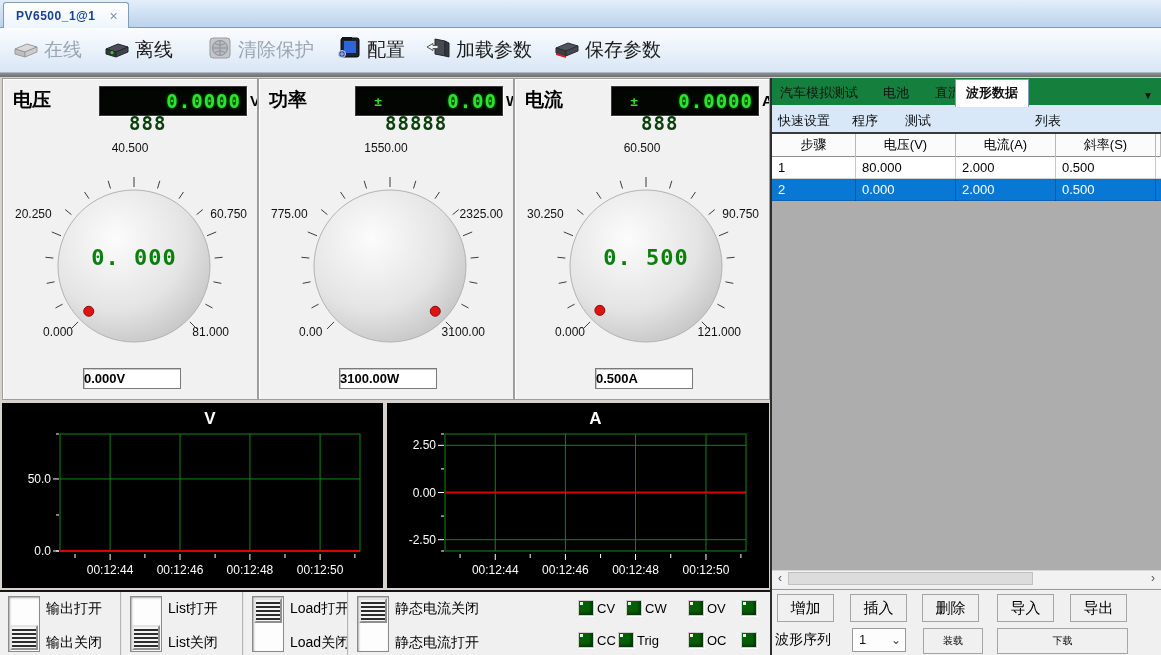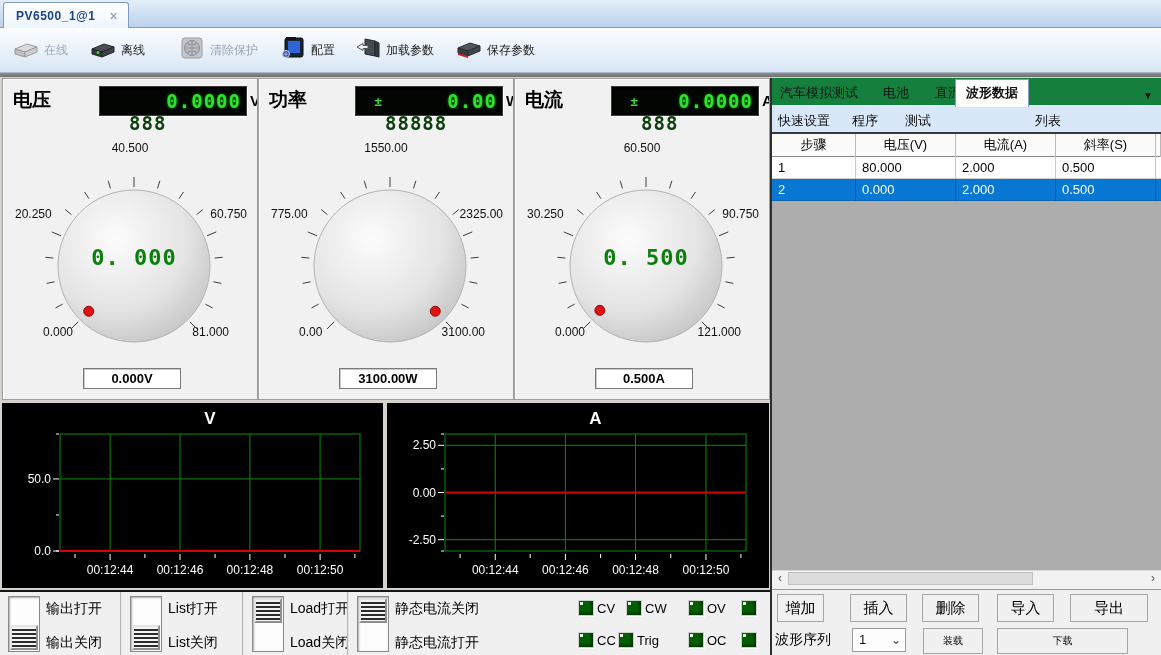--- a/index.html
+++ b/index.html
@@ -17,21 +17,21 @@
   .doc-tab-title { font-weight:bold; font-size:12px; color:#17418e; letter-spacing:0.5px; }
   .doc-tab-close { font-size:14px; color:#7d93ad; cursor:pointer; line-height:1; }
 
   
   .toolbar { position:absolute; left:0; top:28px; width:1161px; height:45px;
              background:linear-gradient(#fbfdff,#d8e6f5); border-bottom:1px solid #a8b8c8;
              display:flex; align-items:center; padding-left:8px; }
   .toolbar-edge { position:absolute; left:0; top:73px; width:1161px; height:4px;
                   background:linear-gradient(#8e8e8e,#6f6f6f); }
   .tbtn { display:flex; align-items:center; gap:5px; padding:3px 5px; cursor:pointer; }
-  .tbtn .tlabel { font-size:12px; color:#1c1c1c; }
+  .tbtn .tlabel { font-size:19px; color:#1c1c1c; }
   .tbtn.disabled .tlabel { color:#9aa6b2; }
   .m12{margin-right:12px}.m24{margin-right:24px}.m10{margin-right:10px}
 
   
   .gauges { position:absolute; left:2px; top:78px; width:768px; height:322px; }
   .gauge { position:absolute; top:0; width:256px; height:322px; background:#f1f1f1;
            border:1px solid #9e9e9e; box-shadow:inset 1px 1px 0 #ffffff; overflow:hidden; }
   .gauge > * { position:absolute; }
   .g-title { left:10px; top:8px; font-size:19px; font-weight:bold; color:#000; }
   .g-display { left:96px; top:7px; width:148px; height:30px; background:#020502;
@@ -47,21 +47,21 @@
   .sc-left { left:12px; top:128px; }
   .sc-right { right:10px; top:128px; }
   .sc-min { left:40px; top:246px; }
   .sc-max { right:28px; top:246px; }
   .knob { left:31px; top:84px; width:200px; height:200px; cursor:pointer; }
   .g-value { left:31px; top:166px; width:200px; text-align:center; z-index:2;
              font-family:"DejaVu Sans Mono", monospace; font-size:22px; font-weight:bold;
              color:#0a7f0a; letter-spacing:1px; }
   .g-field { left:80px; top:289px; width:98px; height:21px; background:#ffffff;
              border:1px solid #7a7a7a; box-shadow:inset 1px 1px 0 #c8c8c8;
-             text-align:center; font-weight:bold; font-size:13px; line-height:19px; color:#000; }
+             font-weight:bold; font-size:13px; line-height:19px; color:#000; }
 
   
   .charts { position:absolute; left:2px; top:403px; width:767px; height:185px; background:#000; }
   .chart { position:absolute; top:0; height:185px; background:#000; }
   .chart-divider { position:absolute; left:381px; top:0; width:4px; height:185px; background:#d6d3ce; }
 
   
   .statusbar { position:absolute; left:0; top:590px; width:770px; height:65px;
                background:#f0f0f0; border-top:2px solid #161616; overflow:hidden; }
   .statusbar > * { position:absolute; }
@@ -497,25 +497,25 @@
 
     <div class="rp-gray"></div>
 
     <div class="rp-hscroll">
       <span class="rp-arrow" style="left:0">‹</span>
       <div class="rp-thumb"></div>
       <span class="rp-arrow" style="left:373px">›</span>
     </div>
     <div class="rp-btnline"></div>
 
-    <div class="rp-btn" style="left:5px;width:47px">增加</div>
+    <div class="rp-btn" style="left:5px;width:57px">增加</div>
     <div class="rp-btn" style="left:78px;width:57px">插入</div>
     <div class="rp-btn" style="left:150px;width:57px">删除</div>
     <div class="rp-btn" style="left:225px;width:57px">导入</div>
-    <div class="rp-btn" style="left:298px;width:78px">导出</div>
+    <div class="rp-btn" style="left:298px;width:57px">导出</div>
 
     <span class="rp-seq-label">波形序列</span>
     <div class="rp-combo">
       <span>1</span>
       <span class="chev">⌄</span>
     </div>
     <div class="rp-btn2" style="left:151px;width:60px">装载</div>
     <div class="rp-btn2" style="left:225px;width:131px">下载</div>
   </div>
 

